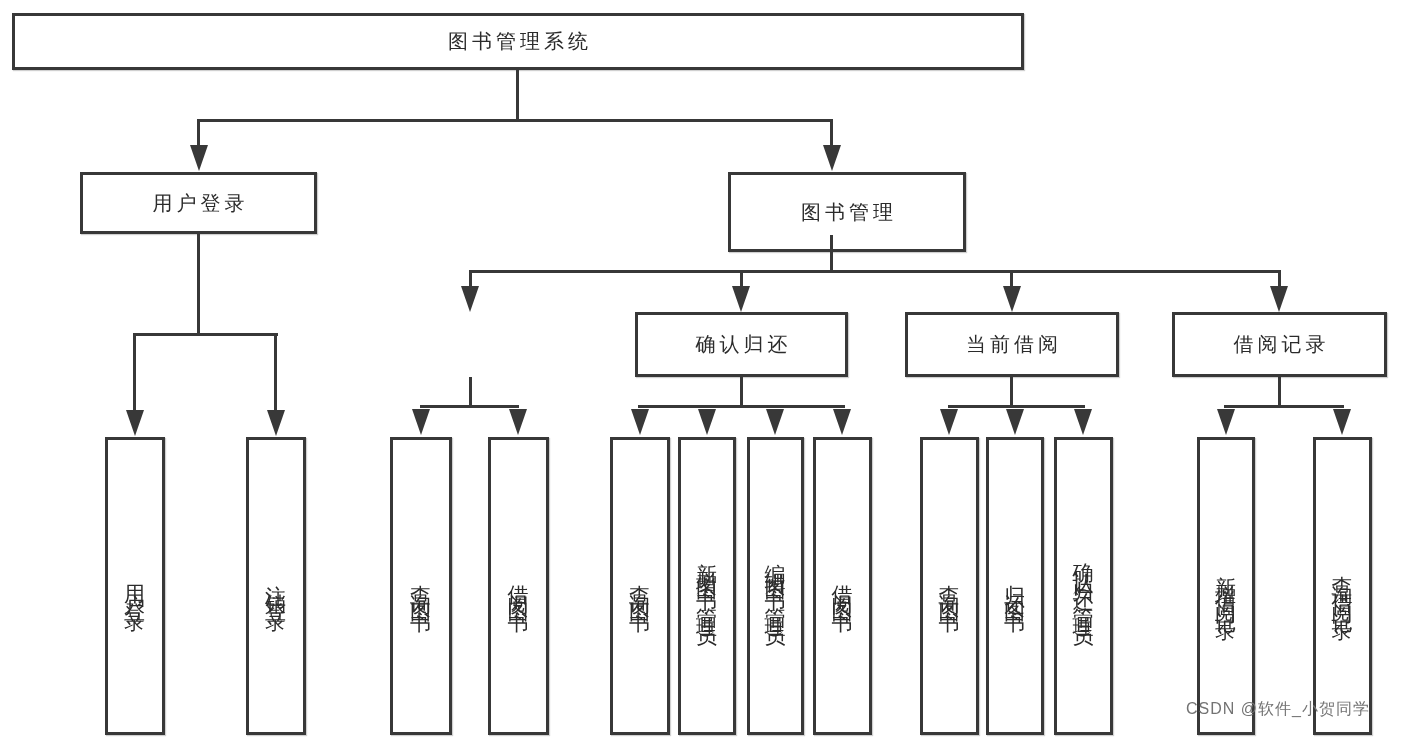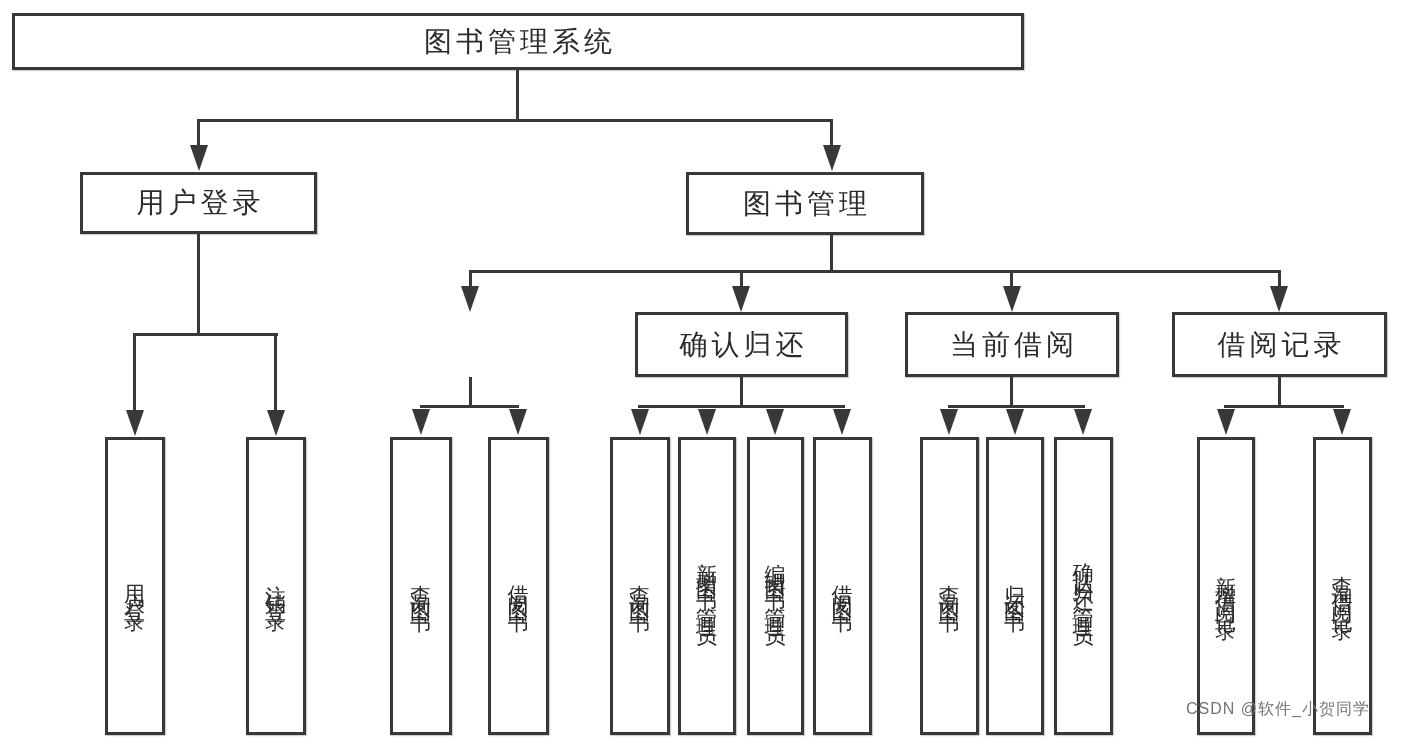--- a/index.html
+++ b/index.html
@@ -5,21 +5,21 @@
   html,body{margin:0;padding:0;background:#ffffff;}
   #canvas{
     position:relative;width:1405px;height:747px;background:#ffffff;overflow:hidden;
     font-family:"Liberation Sans","DejaVu Sans",sans-serif;color:#262626;
   }
   .box{
     position:absolute;box-sizing:border-box;background:#ffffff;
     border:3px solid #383838;display:flex;align-items:center;justify-content:center;
     box-shadow:1px 1px 1px rgba(120,120,120,.35);
   }
-  .hlabel{font-size:28px;letter-spacing:4px;text-indent:4px;white-space:nowrap;color:#2b2b2b;text-align:right;}
+  .hlabel{font-size:20px;letter-spacing:4px;text-indent:4px;white-space:nowrap;color:#2b2b2b;text-align:right;}
   .vlabel{
     writing-mode:vertical-rl;font-size:21px;letter-spacing:9px;line-height:1;
     white-space:nowrap;color:#2b2b2b;
   }
   .line{position:absolute;background:#383838;}
   .arrow{
     position:absolute;width:0;height:0;
     border-left:9px solid transparent;border-right:9px solid transparent;
     border-top:26px solid #383838;
   }
@@ -40,21 +40,21 @@
   <div class="line" style="left:516px;top:70px;width:3px;height:52px"></div>
   <div class="line" style="left:197px;top:119px;width:636px;height:3px"></div>
   <div class="line" style="left:197px;top:119px;width:3px;height:27px"></div>
   <div class="arrow" style="left:190px;top:145px"></div>
   <div class="line" style="left:830px;top:119px;width:3px;height:27px"></div>
   <div class="arrow" style="left:823px;top:145px"></div>
 
   <div class="box" style="left:80px;top:172px;width:237px;height:62px">
     <span class="hlabel">用户登录</span>
   </div>
-  <div class="box" style="left:686px;top:172px;width:238px;height:63px">
+  <div class="box" style="left:728px;top:172px;width:238px;height:80px">
     <span class="hlabel">图书管理</span>
   </div>
 
   <div class="line" style="left:197px;top:234px;width:3px;height:101px"></div>
   <div class="line" style="left:133px;top:333px;width:145px;height:3px"></div>
   <div class="line" style="left:133px;top:333px;width:3px;height:78px"></div>
   <div class="arrow" style="left:126px;top:410px"></div>
   <div class="line" style="left:274px;top:333px;width:3px;height:78px"></div>
   <div class="arrow" style="left:267px;top:410px"></div>
 

